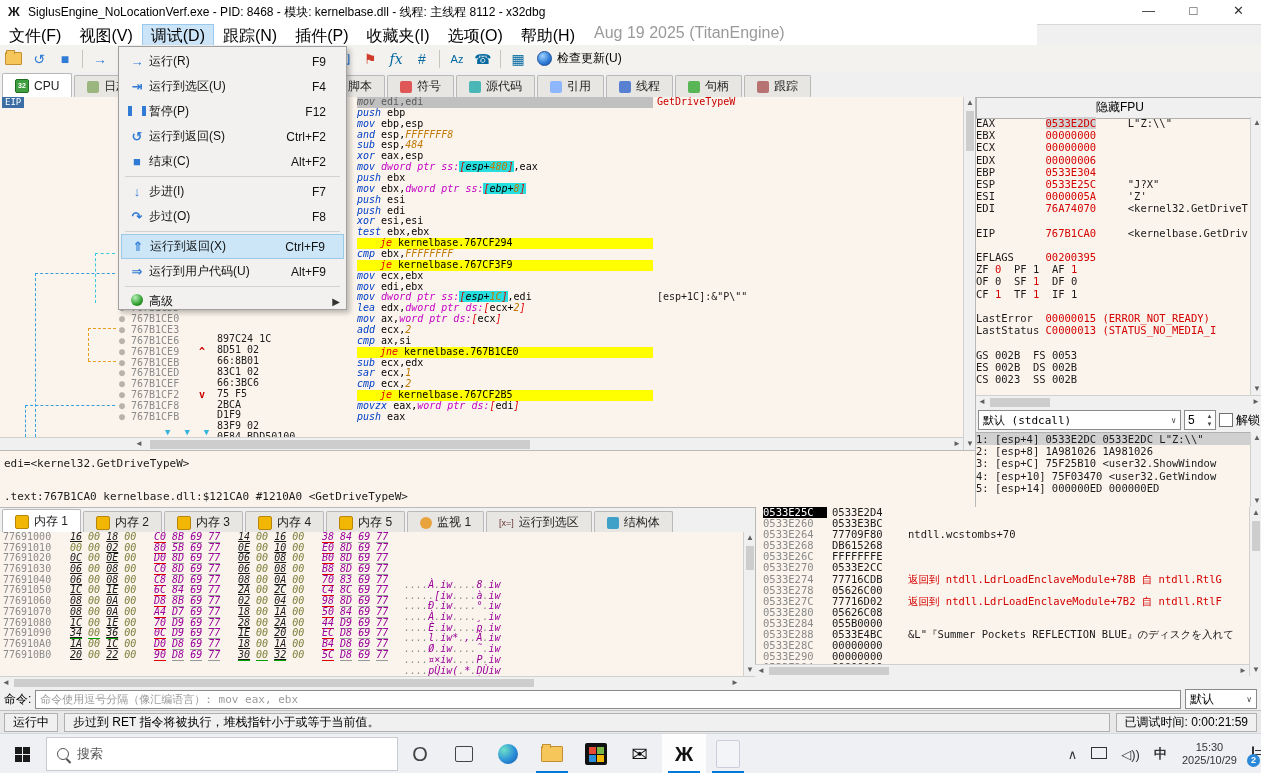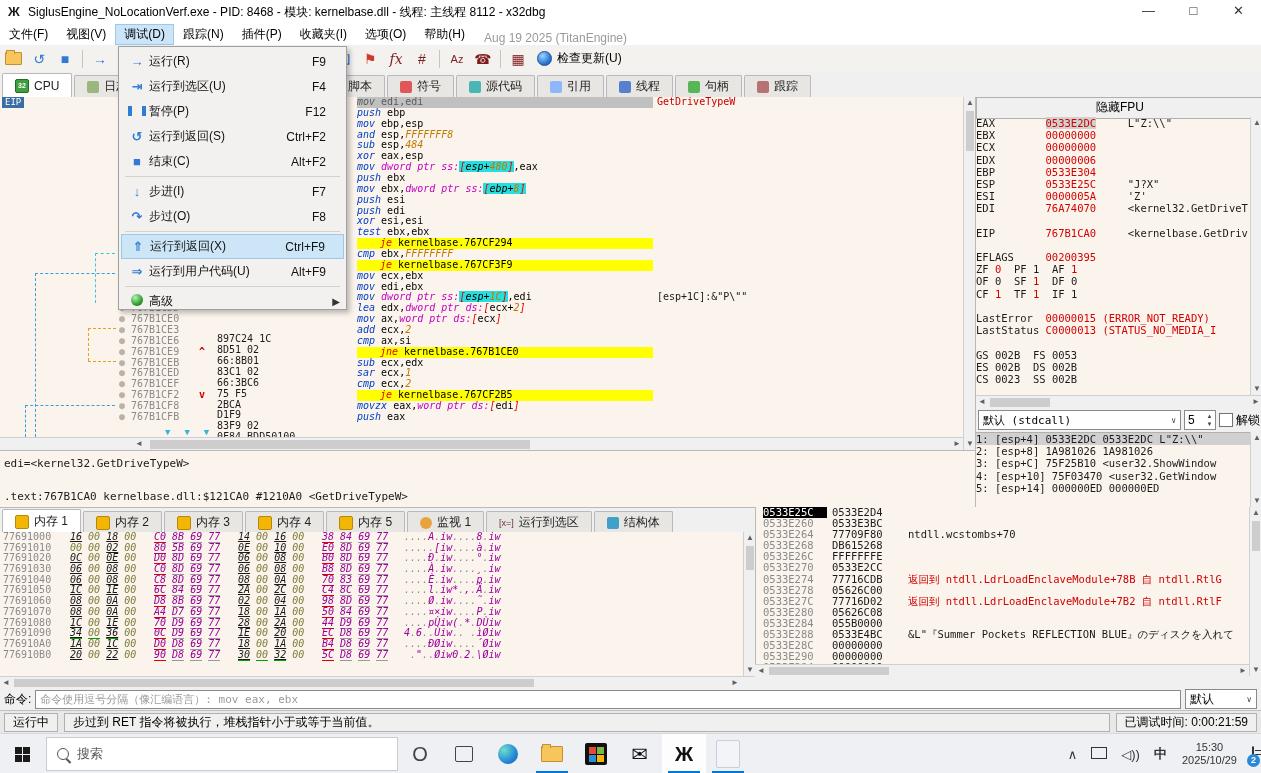--- a/index.html
+++ b/index.html
@@ -5,31 +5,31 @@
   html,body{margin:0;padding:0;width:1261px;height:773px;overflow:hidden;
     font-family:"Liberation Sans","DejaVu Sans",sans-serif;background:#f0f0f0;}
   .mono{font-family:"DejaVu Sans Mono",monospace;}
   
   #titlebar{position:absolute;left:0;top:0;width:1261px;height:24px;background:#ffffff;
     border-bottom:1px solid #d8d8d8;display:flex;align-items:center;font-size:12px;color:#000;}
   #titlebar .bug{width:14px;height:14px;margin:0 6px 0 8px;color:#1a1a1a;font-weight:bold;font-size:13px;line-height:14px;}
   #titlebar .caps{margin-left:auto;display:flex;height:24px;}
   #titlebar .cap{width:45px;text-align:center;line-height:22px;font-size:13px;color:#333;}
   
-  #menubar{position:absolute;left:0;top:24px;width:1261px;height:21px;background:#ffffff;display:flex;font-size:12px;align-items:flex-end;}
+  #menubar{position:absolute;left:0;top:24px;width:1037px;height:21px;background:#ffffff;display:flex;font-size:16px;align-items:flex-start;}
   #menubar .mitem{padding:2px 9px;color:#000;}
   #menubar .mitem.open{background:#cce4f7;border:1px solid #99c9ef;padding:1px 8px;}
   #menubar .note{color:#9a9a9a;margin-left:10px;}
   
   #toolbar{position:absolute;left:0;top:45px;width:1261px;height:27px;background:#f4f2ef;border-bottom:1px solid #d9d4cd;display:flex;align-items:center;font-size:12px;}
   .tbtn{width:24px;height:22px;margin:0 1px;display:flex;align-items:center;justify-content:center;font-size:14px;}
   .tsep{width:1px;height:18px;background:#c9c4bc;margin:0 4px;}
   .folder{width:15px;height:11px;background:#f7c65a;border:1px solid #c29032;border-radius:1px;position:relative;}
   .folder:before{content:"";position:absolute;left:0;top:-3px;width:7px;height:3px;background:#f7c65a;border:1px solid #c29032;border-bottom:none;border-radius:1px 1px 0 0;}
-  .blue{color:#2f7bd6;} .red{color:#d03a2b;} .dark{color:#7f1d1d;}
+  .blue{color:#2f7bd6;} .red{color:#d03a2b;} .dark{color:#0369a1;}
   .globe{width:13px;height:13px;border-radius:50%;background:radial-gradient(circle at 35% 30%,#9fd2ff,#2f7bd6 60%,#1a4f9c);border:1px solid #1a4f9c;}
   
   #tabbar{position:absolute;left:0;top:72px;width:1261px;height:25px;background:#f0f0f0;border-bottom:1px solid #b9b9b9;display:flex;align-items:flex-end;font-size:12px;}
   .vtab{height:21px;display:flex;align-items:center;gap:5px;padding:0 12px;border:1px solid #b9b9b9;border-bottom:none;background:#e8e6e3;margin-left:2px;border-radius:2px 2px 0 0;color:#222;}
   .vtab.active{background:#ffffff;height:23px;}
   .ticon{width:12px;height:12px;display:inline-block;border-radius:2px;position:relative;flex:none;}
   .chip{background:#3f9e3f;border:1px solid #1f6e1f;color:#fff;font-size:7px;line-height:12px;text-align:center;font-weight:bold;}
   
   #disasm{position:absolute;left:0;top:97px;width:963px;height:340px;background:#fbf4ec;overflow:hidden;}
   .drow{position:relative;height:10.87px;white-space:pre;font-size:10px;line-height:10.87px;}
@@ -79,21 +79,21 @@
   #memtabs{position:absolute;left:0;top:507px;width:1261px;height:25px;background:#f0f0f0;border-top:1px solid #b9b9b9;border-bottom:1px solid #b9b9b9;display:flex;align-items:flex-end;font-size:12px;}
   
   #dump{position:absolute;left:0;top:532px;width:743px;height:144px;background:#fbf4ec;overflow:hidden;}
   #dumphead{position:absolute;left:0;top:532px;width:743px;height:16px;background:#f0f0f0;border-bottom:1px solid #b9b9b9;font-size:11px;color:#222;}
   #dumphead span{position:absolute;top:1px;} 
   .hdiv{position:absolute;top:0;width:1px;height:16px;background:#c0c0c0;}
   .xrow{height:10.7px;line-height:10.7px;font-size:10px;white-space:pre;position:relative;}
   .xaddr{position:absolute;left:3px;color:#8a8a8a;}
   .xg{position:absolute;} .xz{color:#7e7e3a;} .xn{color:#1a1a1a;text-decoration:underline;} .xp{color:#9a009a;}
   .uline{border-bottom:1px solid #9a9a9a;} .ur{border-bottom:1px solid #e00000;} .ug{border-bottom:1px solid #00a000;}
-  .xasc{position:absolute;left:404px;}
+  .xasc{position:absolute;left:404px;margin-top:48px;}
   .adot{color:#8a8a8a;} .ach{color:#9a009a;}
   #dump-vscroll{position:absolute;left:743px;top:532px;width:12px;height:144px;background:#f0f0f0;border-left:1px solid #d0d0d0;}
   #dump-hscroll{position:absolute;left:0;top:676px;width:755px;height:12px;background:#f0f0f0;border-top:1px solid #d0d0d0;}
   
   #stack{position:absolute;left:755px;top:507px;width:494px;height:169px;background:#fbf4ec;border-left:1px solid #b9b9b9;overflow:hidden;font-size:10.5px;}
   .srow{height:11.1px;line-height:11.1px;white-space:pre;position:relative;}
   .saddr{position:absolute;left:7px;width:64px;color:#8a8a8a;}
   .saddr.sel{background:#000;color:#fff;}
   .sval{position:absolute;left:76px;width:70px;color:#1a1a1a;}
   .scmt{position:absolute;left:152px;color:#1a1a1a;}

